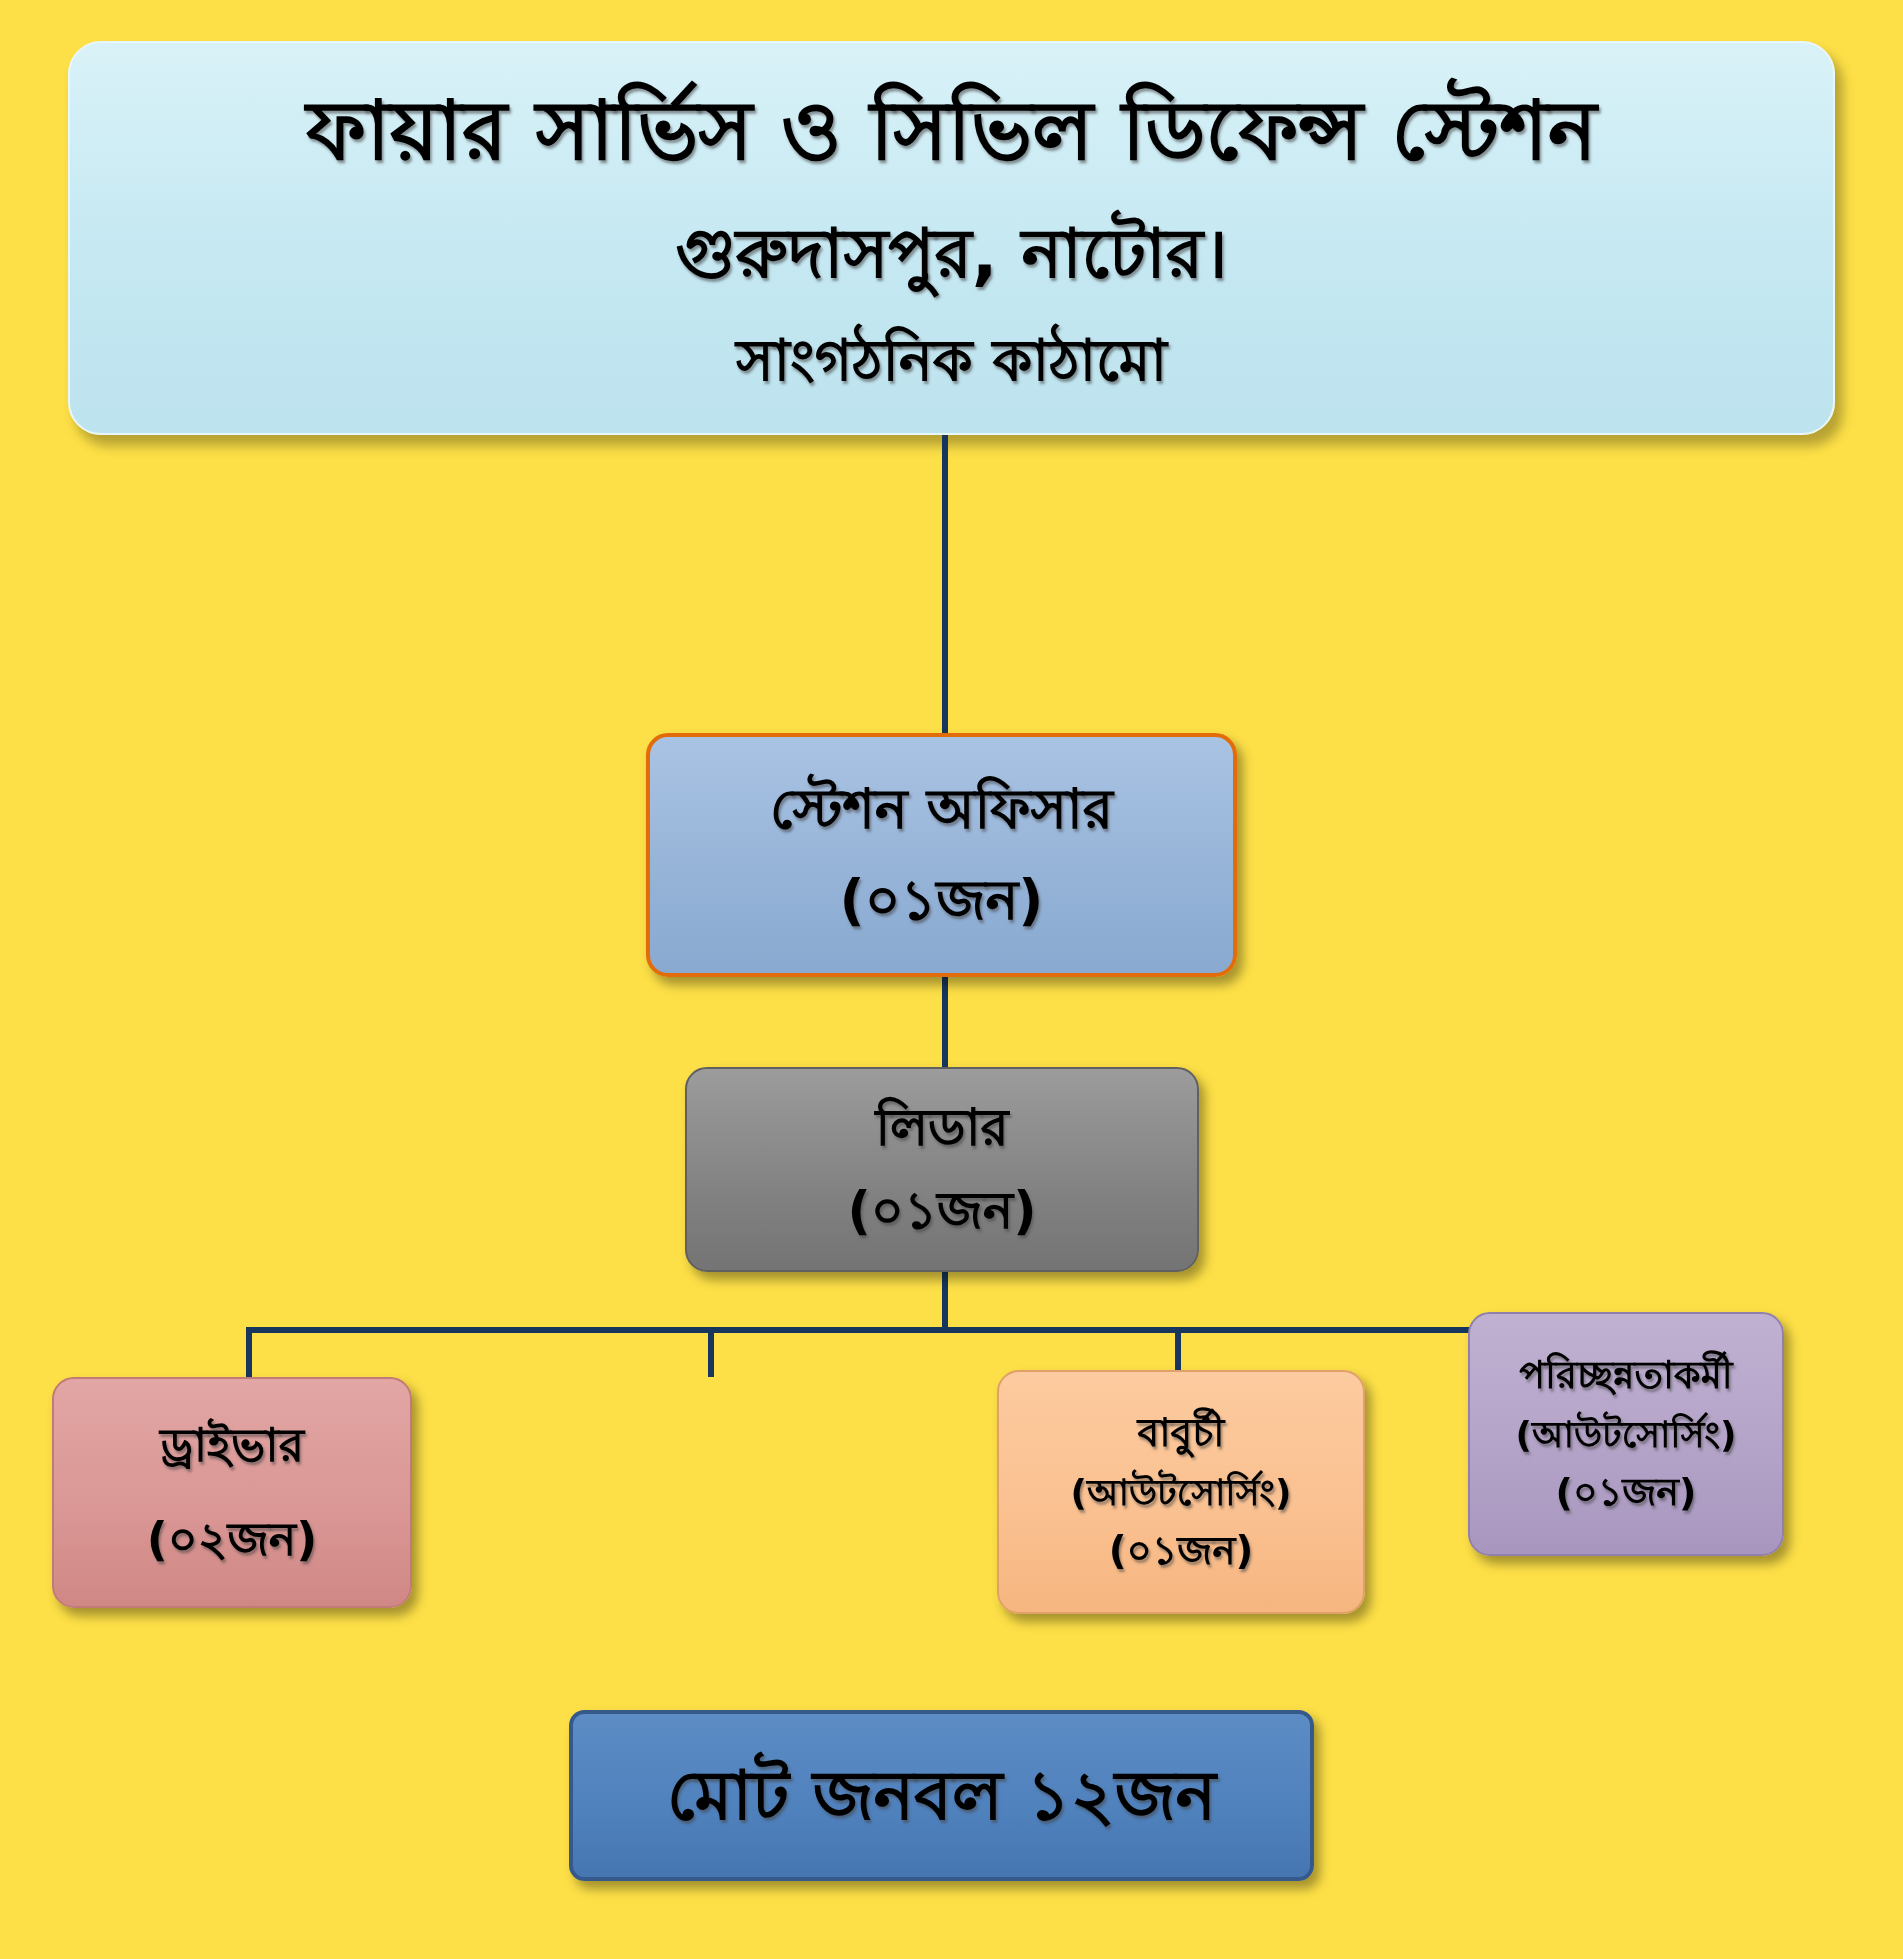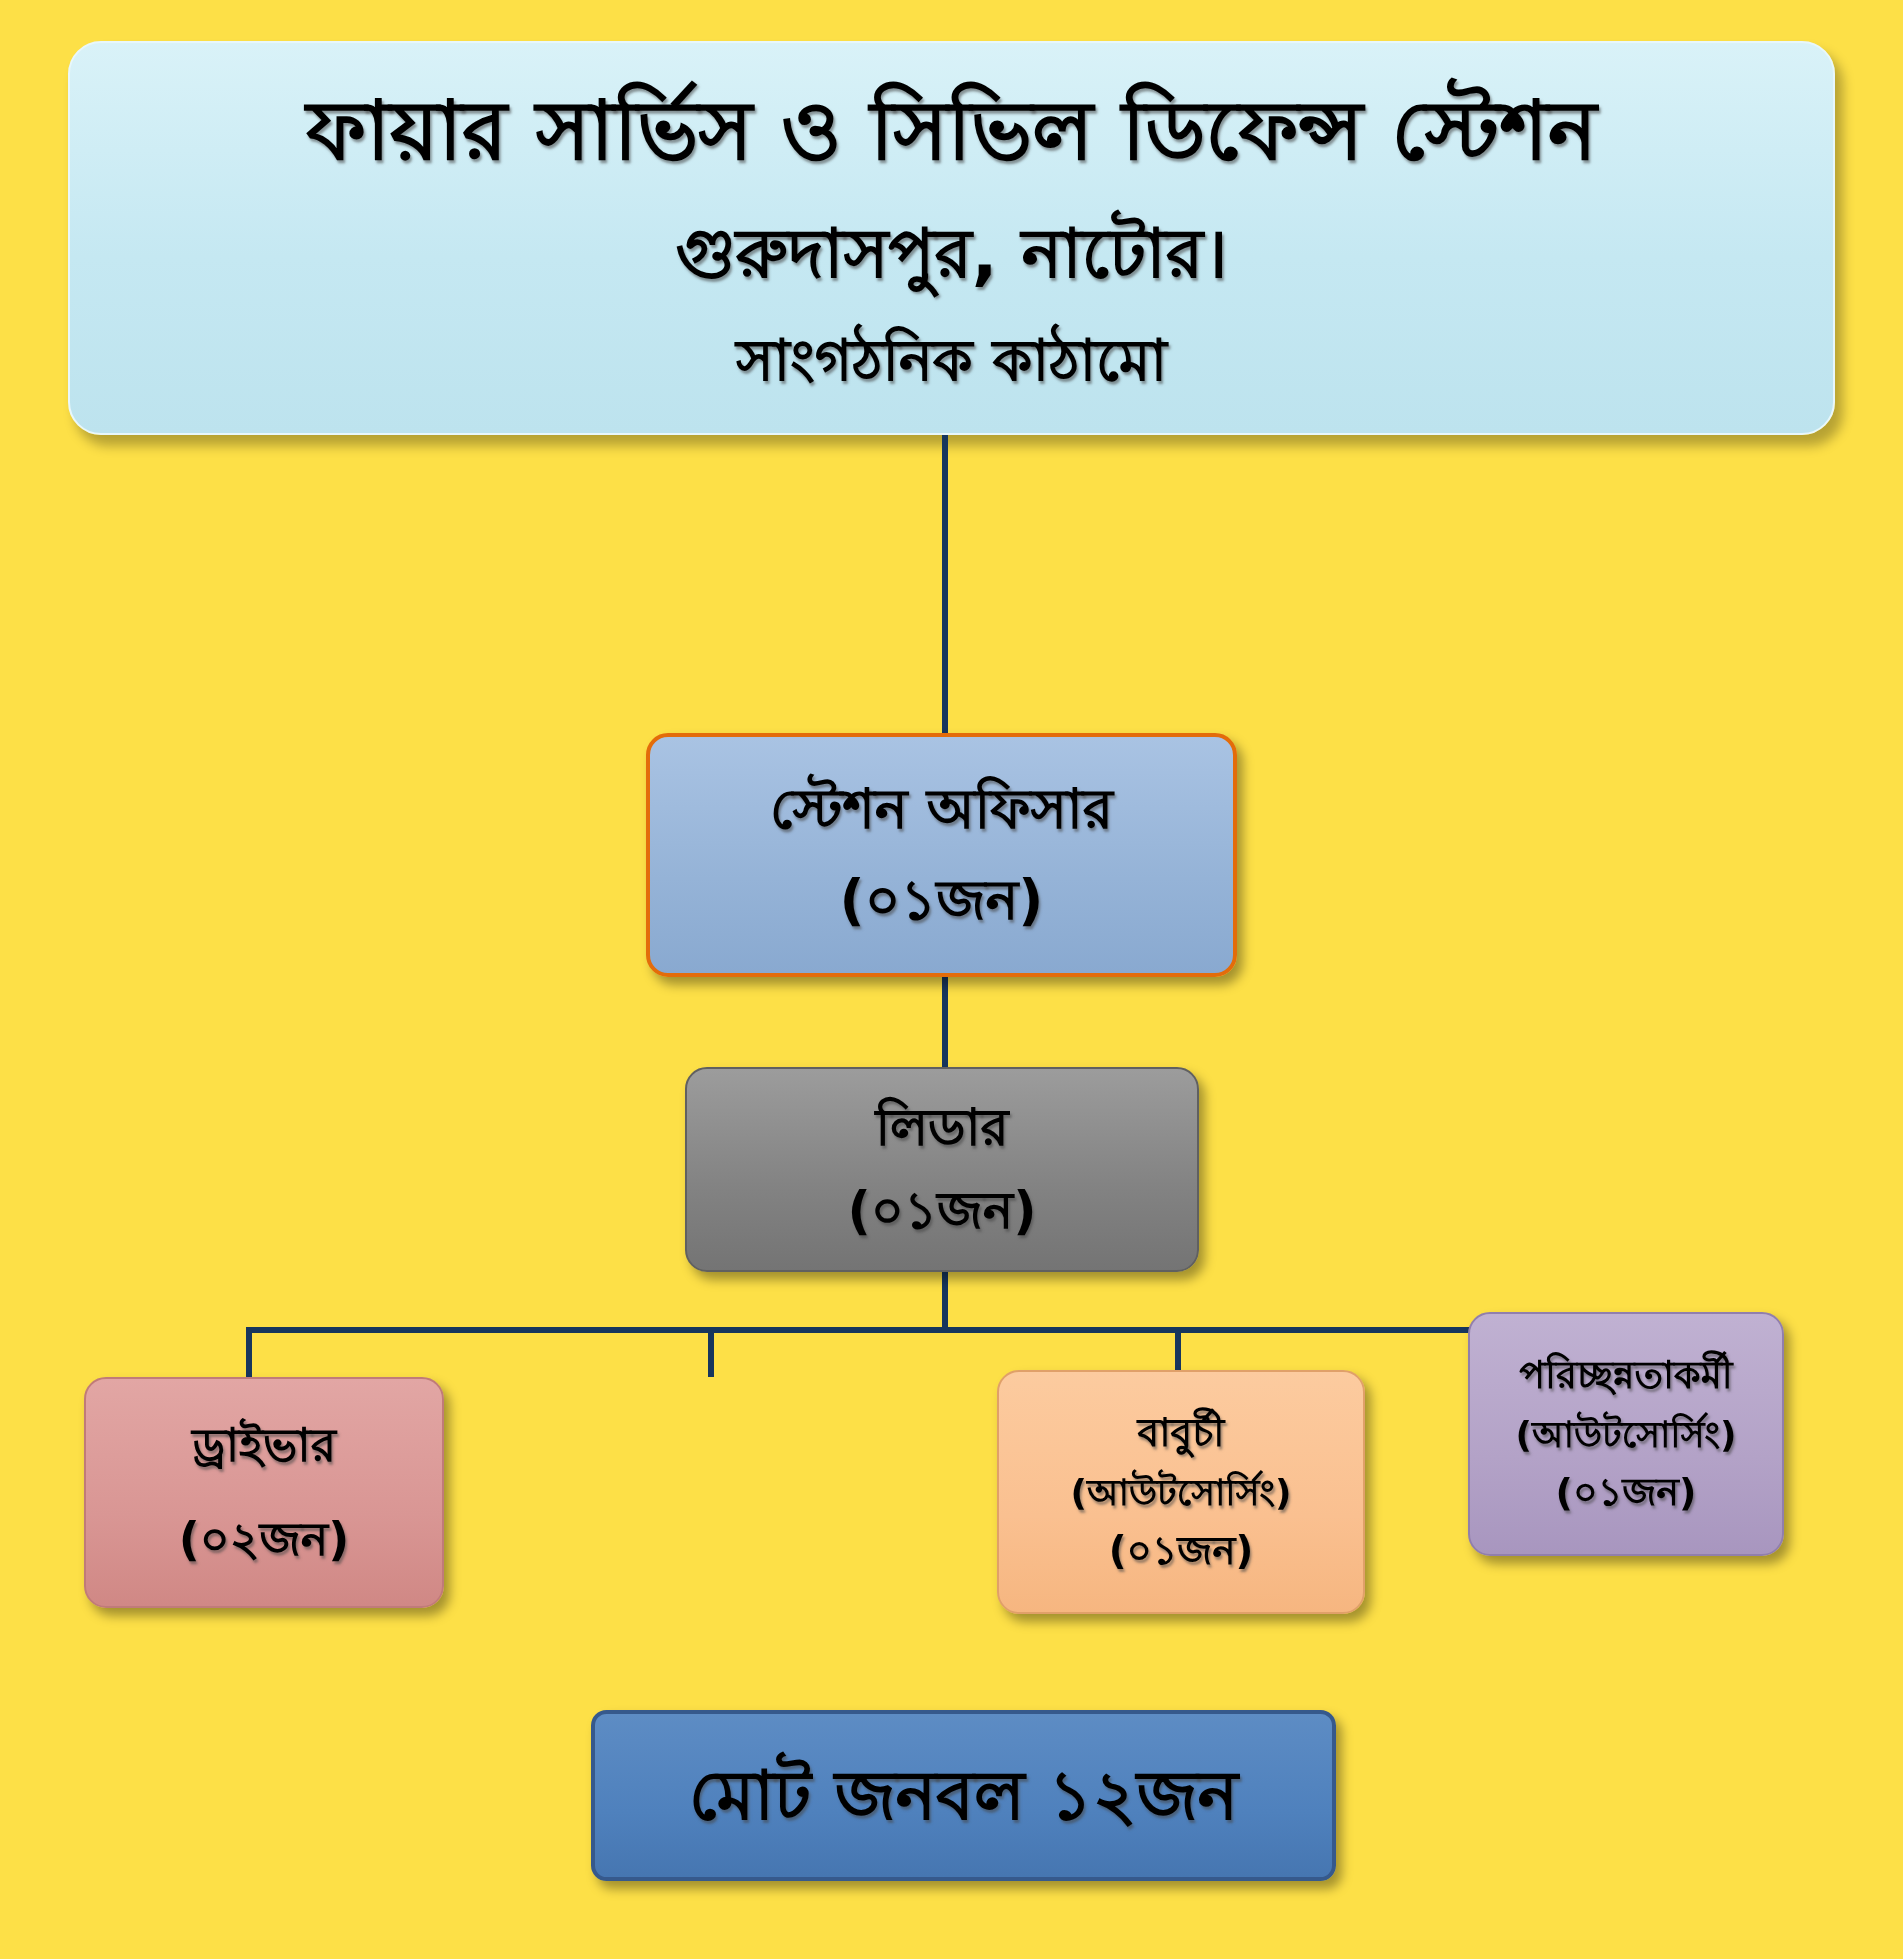--- a/index.html
+++ b/index.html
@@ -58,21 +58,21 @@
   }
   .station-box .t{font-size:55px;}
   .leader-box{
     left:685px; top:1067px; width:514px; height:205px;
     background:linear-gradient(180deg,#9c9c9c 0%,#828282 60%,#747474 100%);
     border:2.6px solid #606060;
     gap:19px;
   }
   .leader-box .t{font-size:51px;}
   .driver-box{
-    left:84px; top:1377px; width:360px; height:231px;
+    left:52px; top:1377px; width:360px; height:231px;
     background:linear-gradient(180deg,#e2a6a4 0%,#d99694 60%,#d08885 100%);
     border:2.6px solid #c07b79;
     gap:36px;
   }
   .driver-box .t{font-size:46px;}
   .firefighter-box{
     left:531px; top:1377px; width:360px; height:231px;
     background:linear-gradient(180deg,#eaf1f8 0%,#dce6f2 60%,#d2deee 100%);
     border:2.6px solid #c2d1e5;
     gap:20.5px;
@@ -88,21 +88,21 @@
   .cook-box .sub{font-size:36px;}
   .cleaner-box{
     left:1468px; top:1312px; width:316px; height:244px;
     background:linear-gradient(180deg,#c0b1d2 0%,#b3a2c7 60%,#a896bf 100%);
     border:2.6px solid #917fac;
     gap:12px;
   }
   .cleaner-box .t{font-size:38px;}
   .cleaner-box .sub{font-size:36px;}
   .total-box{
-    left:591px; top:1710px; width:745px; height:171px;
+    left:569px; top:1710px; width:745px; height:171px;
     background:linear-gradient(180deg,#5d8cc4 0%,#4f81bd 60%,#4676b1 100%);
     border:4.3px solid #36598c;
     border-radius:15.4px;
     gap:0;
   }
   .total-box .t{font-size:68px;}
 </style>
 </head>
 <body>
 

